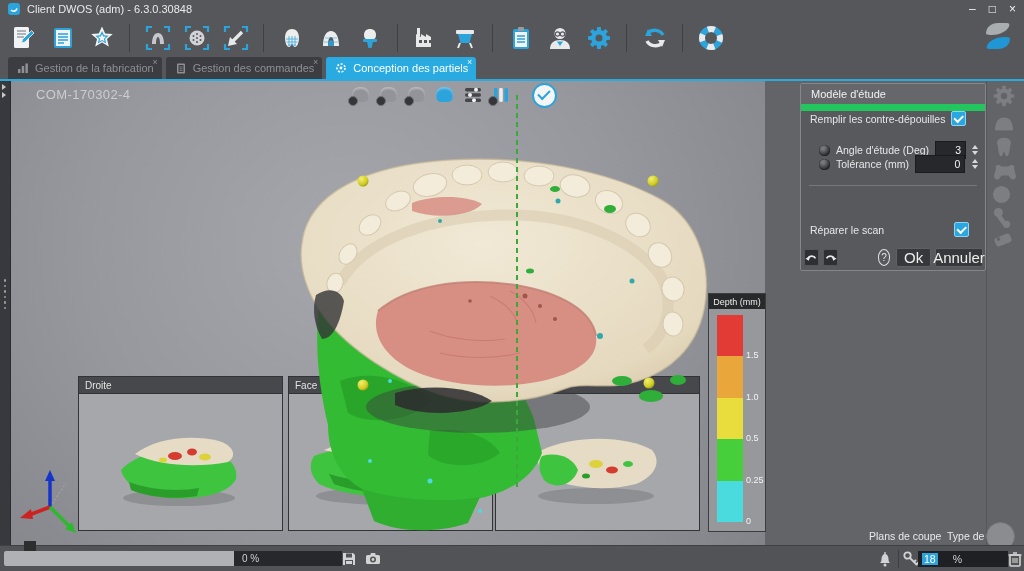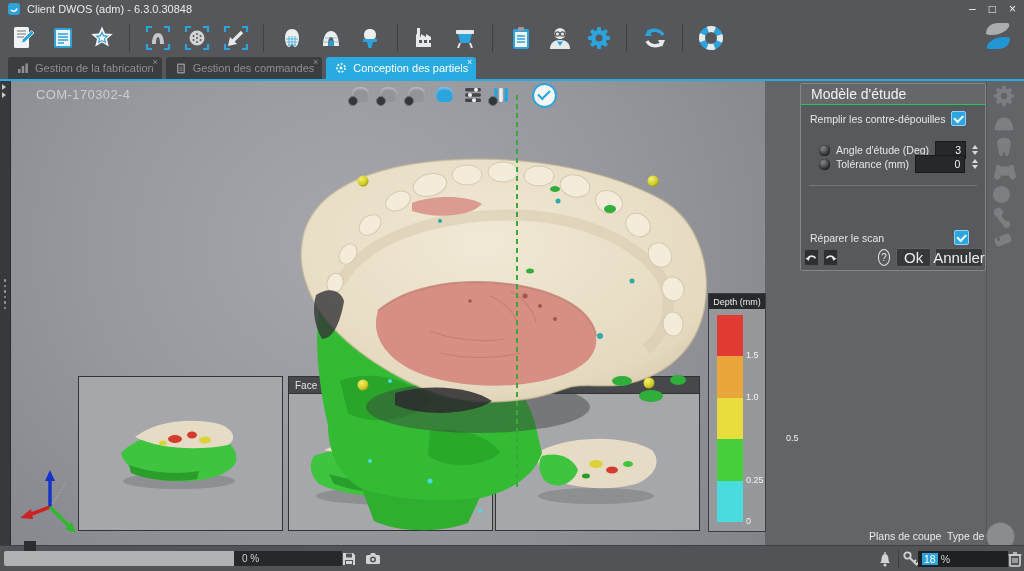--- a/index.html
+++ b/index.html
@@ -58,22 +58,22 @@
           border:1px solid #3b3c3f;box-sizing:border-box;z-index:5;}
   .legend-title{height:15px;background:#28292b;display:flex;align-items:center;justify-content:center;
                 font-size:9px;color:#eceded;}
   .legend-bar{position:absolute;left:8px;top:21px;width:26px;height:207px;display:flex;flex-direction:column;}
   .legend-bar div{flex:1;}
   .legend-ticks{position:absolute;left:37px;top:21px;width:20px;height:207px;}
   .legend-ticks div{position:absolute;font-size:9px;color:#f2f3f4;}
   
   .dpanel{position:absolute;left:800px;top:2px;width:186px;height:188px;background:#58595d;
           border:1px solid #85868a;border-radius:2px;box-sizing:border-box;z-index:6;}
-  .dp-title{height:20px;background:#66676b;border-bottom:1px solid #22c55e;display:flex;align-items:center;
-            padding-left:10px;font-size:14px;color:#f0f1f3;}
+  .dp-title{height:20px;background:#66676b;border-bottom:7px solid #22c55e;display:flex;align-items:center;
+            padding-left:10px;font-size:11px;color:#f0f1f3;}
   .dp-row{position:absolute;left:9px;right:7px;display:flex;align-items:center;gap:6px;}
   .dp-label{font-size:10.5px;color:#e6e7e9;white-space:nowrap;}
   .info-ball{width:11px;height:11px;border-radius:50%;background:radial-gradient(circle at 35% 28%, #77787c 15%, #2a2b2e 70%);
              box-shadow:inset 0 0 1px #000;flex:0 0 auto;}
   .numbox{margin-left:auto;width:60px;height:16px;background:#26282b;border:1px solid #1a1b1d;
           display:flex;align-items:center;justify-content:flex-end;padding-right:4px;font-size:10.5px;color:#f2f3f4;}
   .spin{display:flex;flex-direction:column;gap:2px;width:9px;align-items:center;}
   .spin i{width:0;height:0;border-left:3.5px solid transparent;border-right:3.5px solid transparent;}
   .spin .up{border-bottom:4.5px solid #d8d9db;}
   .spin .dn{border-top:4.5px solid #d8d9db;}
@@ -96,21 +96,21 @@
                   background:#8b8c90;border:1px solid #77787c;z-index:3;}
   
   .statusbar{height:26px;background:#515356;border-top:1px solid #3f4043;position:relative;}
   .handle-end{position:absolute;left:24px;top:-5px;width:12px;height:12px;background:#2c2d2f;}
   .prog-track{position:absolute;left:4px;top:5px;width:230px;height:15px;background:#b0b1b4;border-radius:2px 0 0 2px;}
   .prog-box{position:absolute;left:234px;top:5px;width:100px;height:15px;background:#26282b;display:flex;
             align-items:center;padding-left:8px;font-size:10px;color:#cfd0d2;}
   .sb-icon{position:absolute;top:4px;}
   .sb-sep{position:absolute;top:4px;width:1px;height:18px;background:#3c3e41;}
   .zoombox{position:absolute;left:918px;top:5px;width:86px;height:16px;background:#1e2023;display:flex;
-           align-items:center;padding-left:4px;font-size:10.5px;}
+           align-items:center;padding-left:4px;font-size:10.5px;gap:12px;}
   .zoombox .sel{background:#2da3dc;color:#fff;padding:0 2px;}
   .zoombox .suffix{color:#cfd0d2;margin-left:3px;}
 </style>
 </head>
 <body>
 
 <div class="titlebar">
   <span class="app-logo">
     <svg viewBox="0 0 12 12" width="12" height="12">
         <rect width="12" height="12" rx="3" fill="#2da3dc"></rect>
@@ -358,20 +358,23 @@
             <rect x="3" y="3" width="3.6" height="14" rx="1.4" fill="#2da3dc"></rect>
             <rect x="8.2" y="3" width="3.6" height="14" rx="1.4" fill="#eceded"></rect>
             <rect x="13.4" y="3" width="3.6" height="14" rx="1.4" fill="#2da3dc"></rect>
           </svg>
         <span class="badge"></span>
       </span>
     </div>
     <span class="check-circle"></span>
 
     <div class="preview" style="left:68px;">
+      <div class="phead">
+          <span>Droite</span>
+        </div>
       <svg viewBox="0 0 203 137" width="203" height="137">
         <ellipse cx="100" cy="104" rx="56" ry="8" fill="#8e8f92"></ellipse>
         <path d="M42 76 C60 58 92 52 122 56 C146 59 160 70 157 85 C150 100 120 106 90 104 C66 102 46 92 42 76 Z" fill="#3fc43f"></path>
         <path d="M50 88 C70 96 100 98 120 94 L118 102 C95 106 68 103 52 96 Z" fill="#2a9e2a"></path>
         <path d="M56 60 C76 44 112 40 140 47 C155 52 158 62 149 68 C118 74 80 72 56 60 Z" fill="#e6dcc6"></path>
         <ellipse cx="96" cy="62" rx="7" ry="4" fill="#d43c30"></ellipse>
         <ellipse cx="113" cy="58" rx="5" ry="3.5" fill="#d43c30"></ellipse>
         <ellipse cx="126" cy="63" rx="6" ry="3.5" fill="#ddd23c"></ellipse>
         <ellipse cx="84" cy="66" rx="4" ry="2.5" fill="#ddd23c"></ellipse>
       </svg>
@@ -515,21 +518,21 @@
       <div class="legend-bar">
           <div style="background: rgb(226, 59, 54);"></div>
           <div style="background: rgb(233, 166, 58);"></div>
           <div style="background: rgb(233, 221, 62);"></div>
           <div style="background: rgb(70, 207, 58);"></div>
           <div style="background: rgb(73, 219, 222);"></div>
         </div>
       <div class="legend-ticks">
           <div style="top: 35.4px;">1.5</div>
           <div style="top: 76.8px;">1.0</div>
-          <div style="top: 118.2px; margin-left: 40px;">0.5</div>
+          <div style="top: 118.2px;">0.5</div>
           <div style="top: 159.6px;">0.25</div>
           <div style="top: 201px;">0</div>
         </div>
     </div>
   </div>
 
   <div class="left-handle">
     <span class="lh-arrows">
         <i></i>
         <i></i>
@@ -566,21 +569,21 @@
       <span class="dp-label">Tolérance (mm)</span>
       <span class="numbox">
           <span>0</span>
         </span>
       <span class="spin">
           <i class="up"></i>
           <i class="dn"></i>
         </span>
     </div>
     <div class="dp-divider"></div>
-    <div class="dp-row" style="top:138px;margin-top:8px;">
+    <div class="dp-row" style="top:138px;">
       <span class="dp-label">Réparer le scan</span>
       <span class="checkbox" style="margin-left:64px;"></span>
     </div>
     <div class="dp-row" style="top:164px;left:3px;right:2px;gap:4px;">
       <span class="histbtn">
         <svg viewBox="0 0 16 12" width="13" height="10">
             <path d="M3.5 6.5 C5 3 11 2.5 13 6.5" stroke="#e8e9ea" stroke-width="2" fill="none"></path>
             <polygon points="0.5,6.5 6.5,4.5 4.5,9.5" fill="#e8e9ea"></polygon>
           </svg>
       </span>

